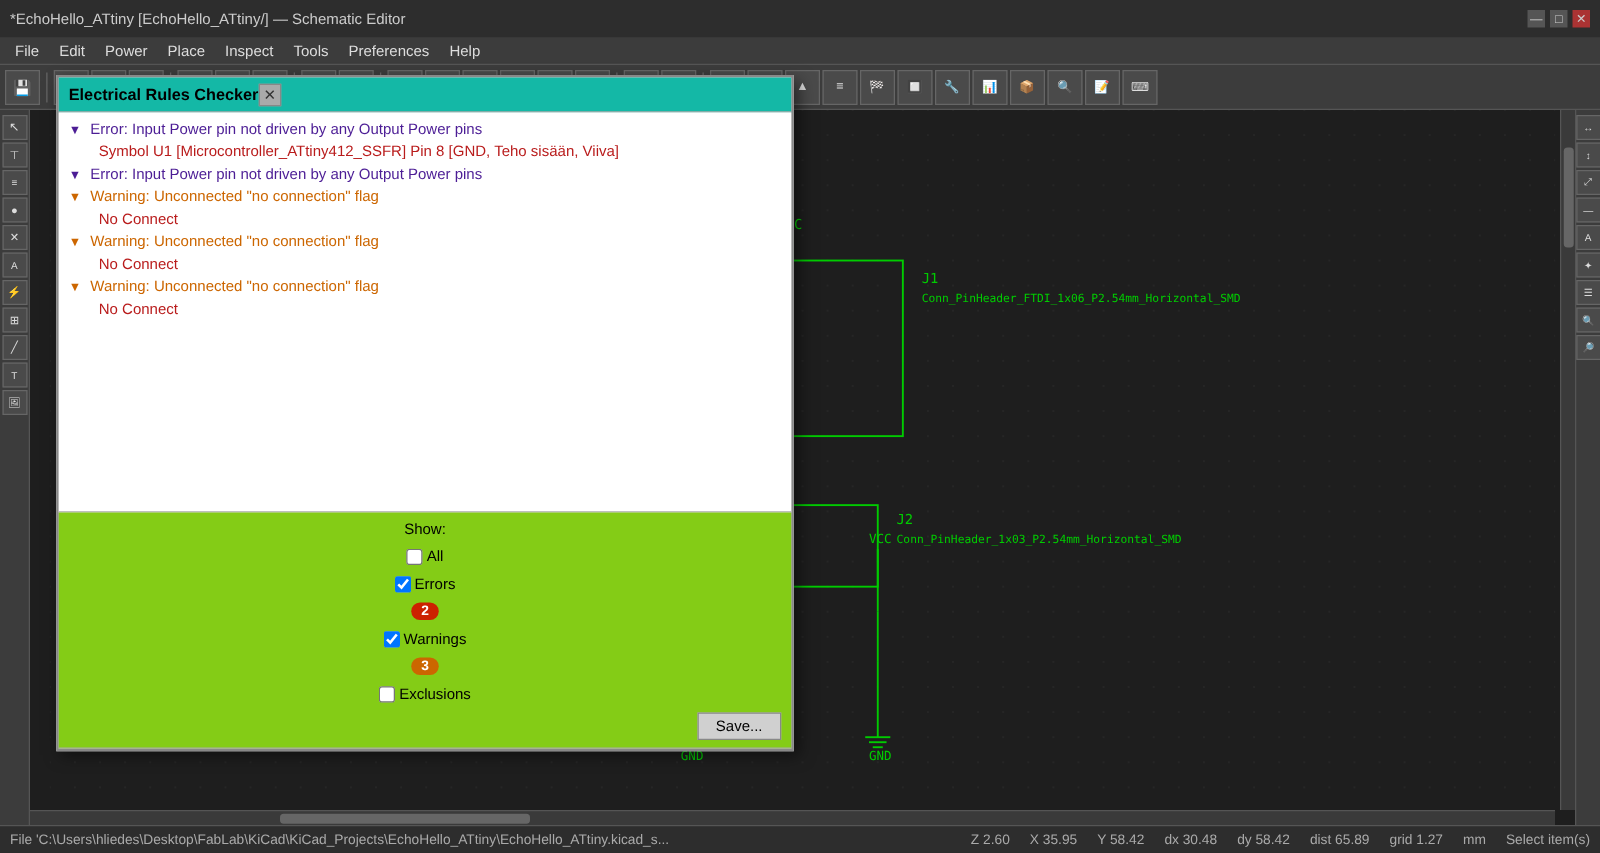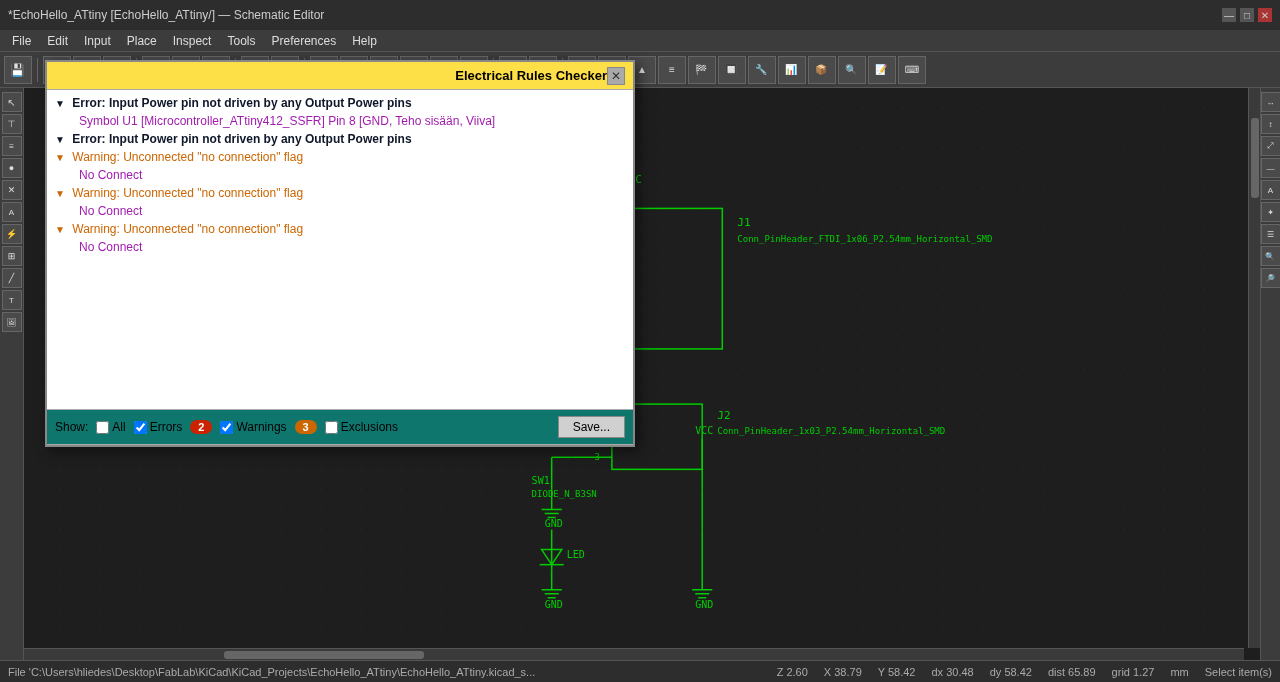--- a/index.html
+++ b/index.html
@@ -153,25 +153,25 @@
       left: 45px;
       width: 590px;
       background: #f0f0f0;
       border: 2px solid #888;
       box-shadow: 4px 4px 12px rgba(0,0,0,0.5);
       pointer-events: all;
       font-size: 12px;
       color: #000;
     }
     #erc-title-bar {
-      background: #fde047;
+      background: #14b8a6;
       height: 28px;
       display: flex;
       align-items: center;
-      justify-content: flex-end;
+      justify-content: flex-start;
       padding: 0 8px;
       border-bottom: 1px solid #aaa;
       font-weight: bold;
       font-size: 13px;
     }
     #erc-close-btn {
       width: 18px; height: 18px;
       background: #aaa;
       border: 1px solid #888;
       cursor: pointer;
@@ -199,32 +199,33 @@
       padding: 4px;
       background: #fff;
       height: 320px;
       overflow-y: auto;
       border-bottom: 1px solid #aaa;
     }
     .erc-item {
       padding: 2px 4px;
       cursor: pointer;
     }
-    .erc-item.error { color: #0f172a; font-weight: bold; }
+    .erc-item.error { color: #4c1d95; }
     .erc-item.warning { color: #cc6600; }
-    .erc-item.sub { padding-left: 28px; color: #a21caf; }
+    .erc-item.sub { padding-left: 28px; color: #b91c1c; }
     .erc-collapse-icon { margin-right: 4px; font-size: 10px; }
 
     #erc-footer {
       padding: 6px 8px;
-      background: #0f766e;
+      background: #84cc16;
       display: flex;
       align-items: center;
       gap: 8px;
       border-bottom: 1px solid #aaa;
+      flex-direction: column;
     }
     .erc-checkbox { display: flex; align-items: center; gap: 3px; }
     .badge {
       display: inline-block;
       padding: 1px 7px;
       border-radius: 10px;
       font-weight: bold;
       font-size: 11px;
       min-width: 22px;
       text-align: center;
@@ -272,21 +273,21 @@
   <div class="win-controls">
     <button class="win-btn">—</button>
     <button class="win-btn">□</button>
     <button class="win-btn" style="background:#aa3333;">✕</button>
   </div>
 </div>
 
 <div id="menu-bar">
   <div class="menu-item">File</div>
   <div class="menu-item">Edit</div>
-  <div class="menu-item">Input</div>
+  <div class="menu-item">Power</div>
   <div class="menu-item">Place</div>
   <div class="menu-item">Inspect</div>
   <div class="menu-item">Tools</div>
   <div class="menu-item">Preferences</div>
   <div class="menu-item">Help</div>
 </div>
 
 <div id="toolbar">
   <button class="tb-btn">💾</button>
   <div class="tb-sep"></div>
@@ -466,21 +467,21 @@
     <button class="side-btn" style="font-size:8px;">✦</button>
     <button class="side-btn" style="font-size:8px;">☰</button>
     <button class="side-btn" style="font-size:8px;">🔍</button>
     <button class="side-btn" style="font-size:8px;">🔎</button>
   </div>
 </div>
 
 <div id="status-bar">
   <span style="flex:1;overflow:hidden;white-space:nowrap;text-overflow:ellipsis;">File 'C:\Users\hliedes\Desktop\FabLab\KiCad\KiCad_Projects\EchoHello_ATtiny\EchoHello_ATtiny.kicad_s...</span>
   <span>Z 2.60</span>
-  <span>X 38.79</span>
+  <span>X 35.95</span>
   <span>Y 58.42</span>
   <span>dx 30.48</span>
   <span>dy 58.42</span>
   <span>dist 65.89</span>
   <span>grid 1.27</span>
   <span>mm</span>
   <span>Select item(s)</span>
 </div>
 
 <div id="modal-overlay">

